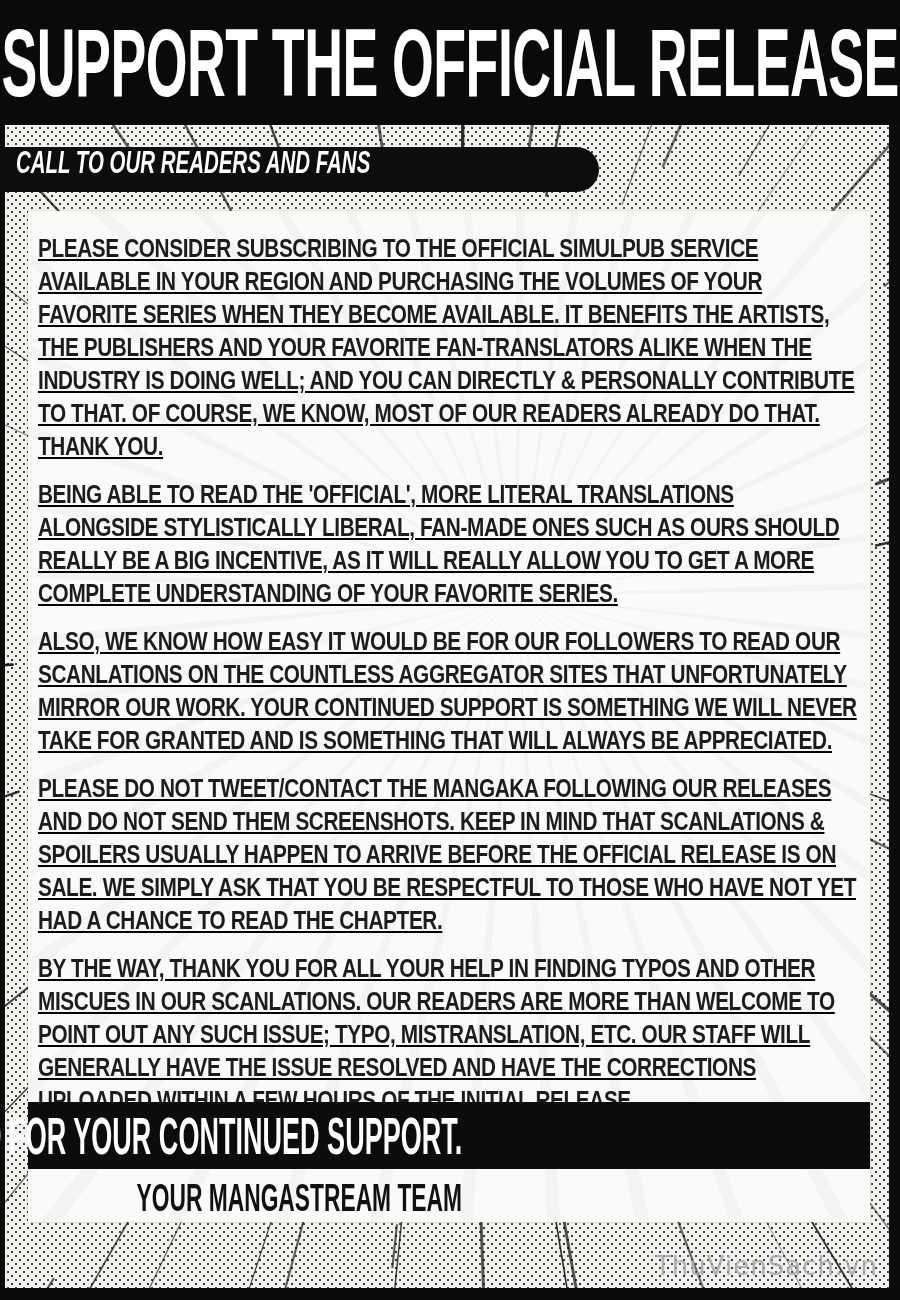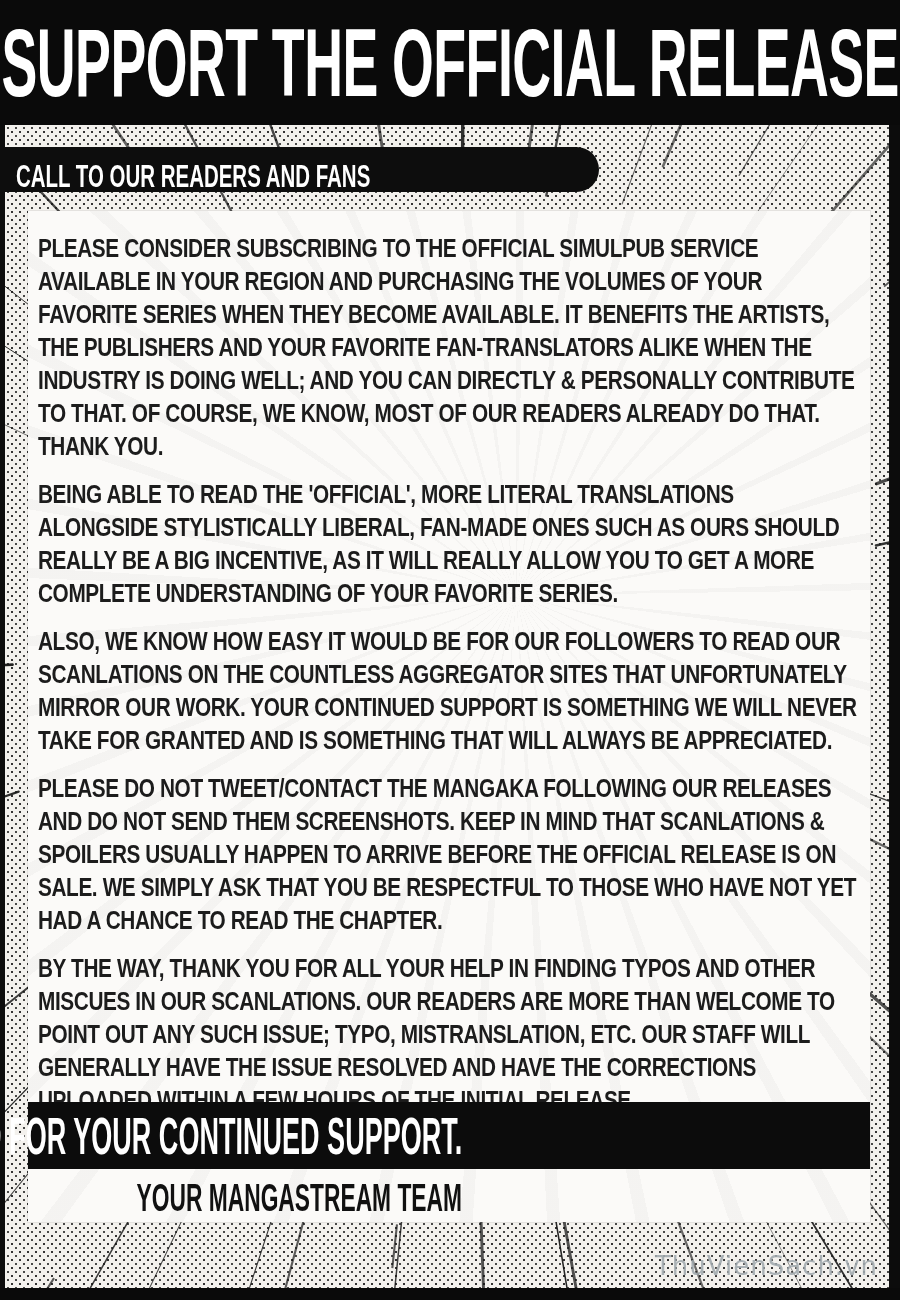--- a/index.html
+++ b/index.html
@@ -37,38 +37,38 @@
     background: #0a0a0a; z-index: 5;
     display: flex; align-items: center; justify-content: center; text-align: center;
   }
   .banner-text {
     color: #ffffff; font-weight: 700; font-size: 96px; line-height: 1;
     white-space: nowrap; transform: scaleX(0.56); letter-spacing: -1px;
   }
   .section-pill {
     position: absolute; left: 0; top: 147px; height: 45px; z-index: 5;
     background: #0d0d0d; border-radius: 0 23px 23px 0;
-    display: flex; align-items: flex-end; padding: 0 46px 0 16px;
+    display: flex; align-items: flex-start; padding: 0 46px 0 16px; font-style: italic;
   }
   .pill-text {
     color: #ffffff; font-weight: 700; font-size: 31px; line-height: 1;
     white-space: nowrap; transform: scaleX(0.66); transform-origin: 0 50%;
   }
   .card {
     position: absolute; left: 28px; top: 211px; width: 842px; height: 1011px;
     background: #fbfaf8; z-index: 3;
     box-shadow: 0 0 0 1px rgba(0,0,0,0.06);
   }
   .card::before {
     content: ""; position: absolute; inset: 0;
     background: repeating-conic-gradient(from 0deg at 58% 38%,
       rgba(60,60,60,0.035) 0deg 1.2deg, rgba(0,0,0,0) 1.2deg 8deg);
     pointer-events: none;
   }
-  .card-inner { position: relative; padding: 21px 10px 0 10px; }
+  .card-inner { position: relative; padding: 21px 10px 0 10px; text-decoration: underline; }
   .para {
     color: #1c1c1c; font-weight: 700; font-size: 26px; line-height: 33px;
     letter-spacing: -0.5px;
     width: 1028px; transform: scaleX(0.8); transform-origin: 0 0;
     margin: 0 0 15px 0; white-space: pre-line;
   }
   .thanks-bar {
     position: absolute; left: 28px; top: 1102px; width: 842px; height: 67px;
     background: #0c0c0c; z-index: 6;
     display: flex; align-items: center; justify-content: flex-end;

